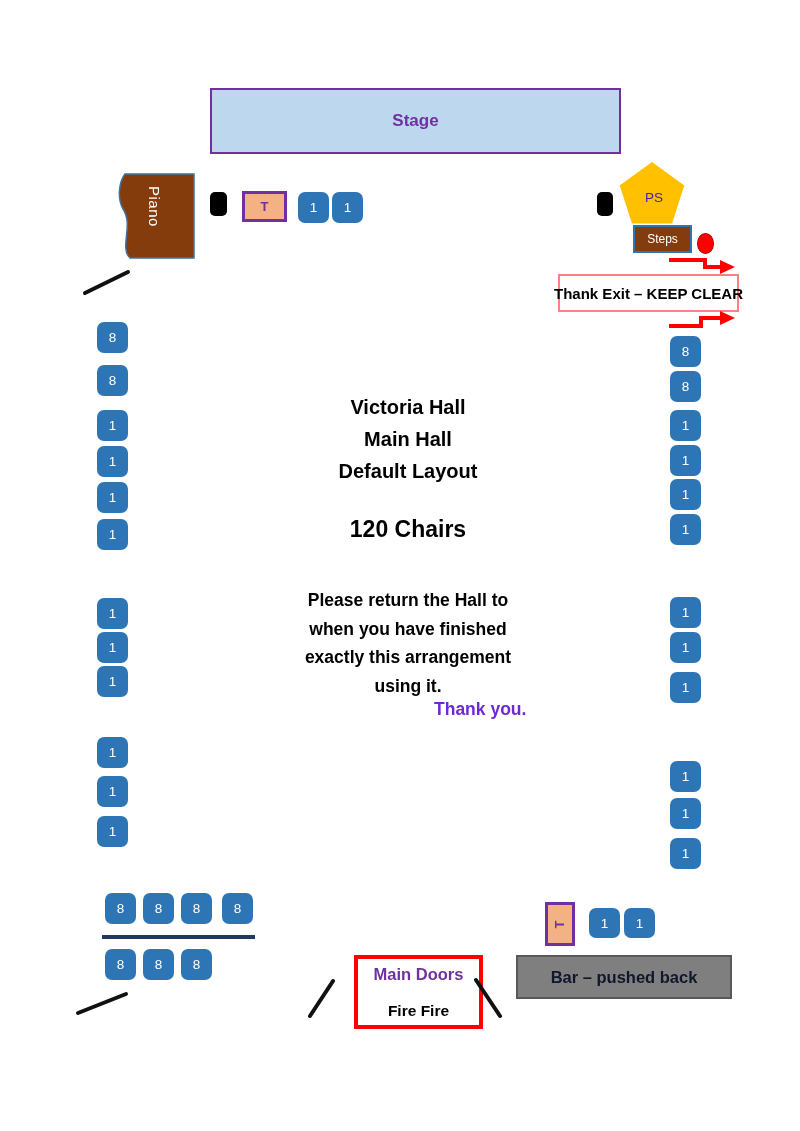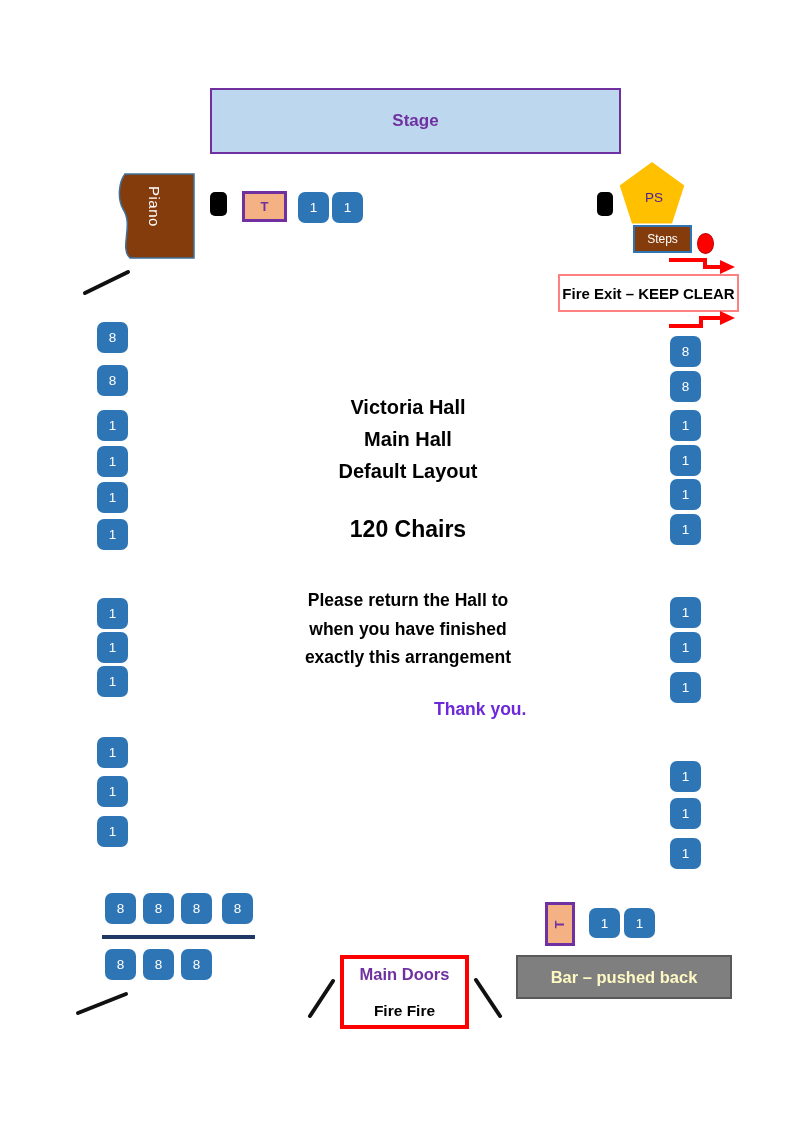--- a/index.html
+++ b/index.html
@@ -59,32 +59,32 @@
     font-weight:700;font-size:20px;line-height:32px;color:#000;}
   .chair-count{left:278px;top:516px;width:260px;text-align:center;
     font-weight:700;font-size:23px;color:#000;}
   .notice-block{left:268px;top:586px;width:280px;text-align:center;
     font-weight:700;font-size:17.5px;line-height:28.5px;color:#000;}
   .thanks{left:434px;top:699px;font-weight:700;font-size:17.5px;color:#6d28d9;}
   
   .navy-line{left:102px;top:935px;width:153px;height:4px;background:var(--navy,#1F3864);}
   
   .main-doors{
-    left:340px;top:955px;width:129px;height:74px;box-sizing:border-box;
+    left:354px;top:955px;width:129px;height:74px;box-sizing:border-box;
     background:#fff;border:4px solid var(--red,#FF0000);
     display:flex;flex-direction:column;align-items:center;justify-content:center;gap:18px;
   }
   .main-doors-title{color:var(--purple,#7030A0);font-weight:700;font-size:16.5px;}
   .main-doors-sub{color:#000;font-weight:700;font-size:15.5px;}
   
   .bar{
     left:516px;top:955px;width:216px;height:44px;box-sizing:border-box;
     background:var(--bar-gray,#7F7F7F);border:2px solid #595959;
     display:flex;align-items:center;justify-content:center;
-    color:#fef9c3;font-weight:700;font-size:16.5px;
+    color:#0f172a;font-weight:700;font-size:16.5px;
   }
   svg{display:block;}
   .overlay{left:0;top:0;pointer-events:none;}
 </style>
 </head>
 <body>
 
 <div class="canvas">
 
   <div class="abs stage">
@@ -112,37 +112,38 @@
   <div class="abs steps">
     <span>Steps</span>
   </div>
   <div class="abs oval"></div>
 
   <svg class="abs" style="left:663px;top:253px" viewBox="0 0 78 24" width="78" height="24">
     <path d="M6 7 H42 V14 H58" stroke="#FF0000" stroke-width="4" fill="none"></path>
     <polygon points="57,7 72,14 57,21" fill="#FF0000"></polygon>
   </svg>
   <div class="abs fire-exit-right">
-    <span>Fire Exit – KEEP CLEAR</span>
+    <span>Thank Exit – KEEP CLEAR</span>
   </div>
   <svg class="abs" style="left:663px;top:309px" viewBox="0 0 78 24" width="78" height="24">
     <path d="M6 17 H38 V9 H58" stroke="#FF0000" stroke-width="4" fill="none"></path>
     <polygon points="57,2 72,9 57,16" fill="#FF0000"></polygon>
   </svg>
 
   <div class="abs title-block">
     <div>Victoria Hall</div>
     <div>Main Hall</div>
     <div>Default Layout</div>
   </div>
   <div class="abs chair-count">120 Chairs</div>
   <div class="abs notice-block">
     <div>Please return the Hall to</div>
     <div>when you have finished</div>
     <div>exactly this arrangement</div>
+    <div>using it.</div>
   </div>
   <div class="abs thanks">Thank you.</div>
 
   <div class="chair" style="left:97px;top:322px">8</div>
   <div class="chair" style="left:97px;top:365px">8</div>
   <div class="chair" style="left:97px;top:410px">1</div>
   <div class="chair" style="left:97px;top:446px">1</div>
   <div class="chair" style="left:97px;top:482px">1</div>
   <div class="chair" style="left:97px;top:519px">1</div>
   <div class="chair" style="left:97px;top:598px">1</div>

